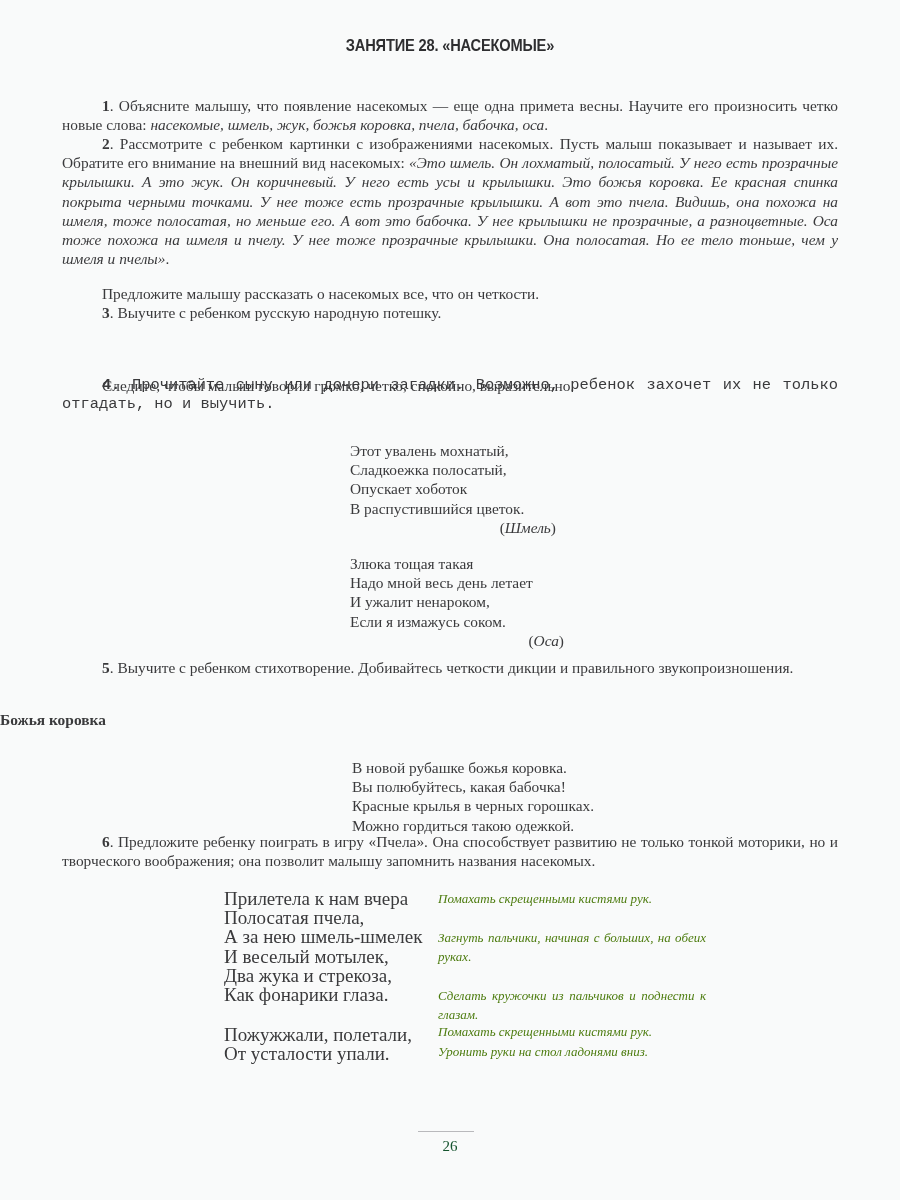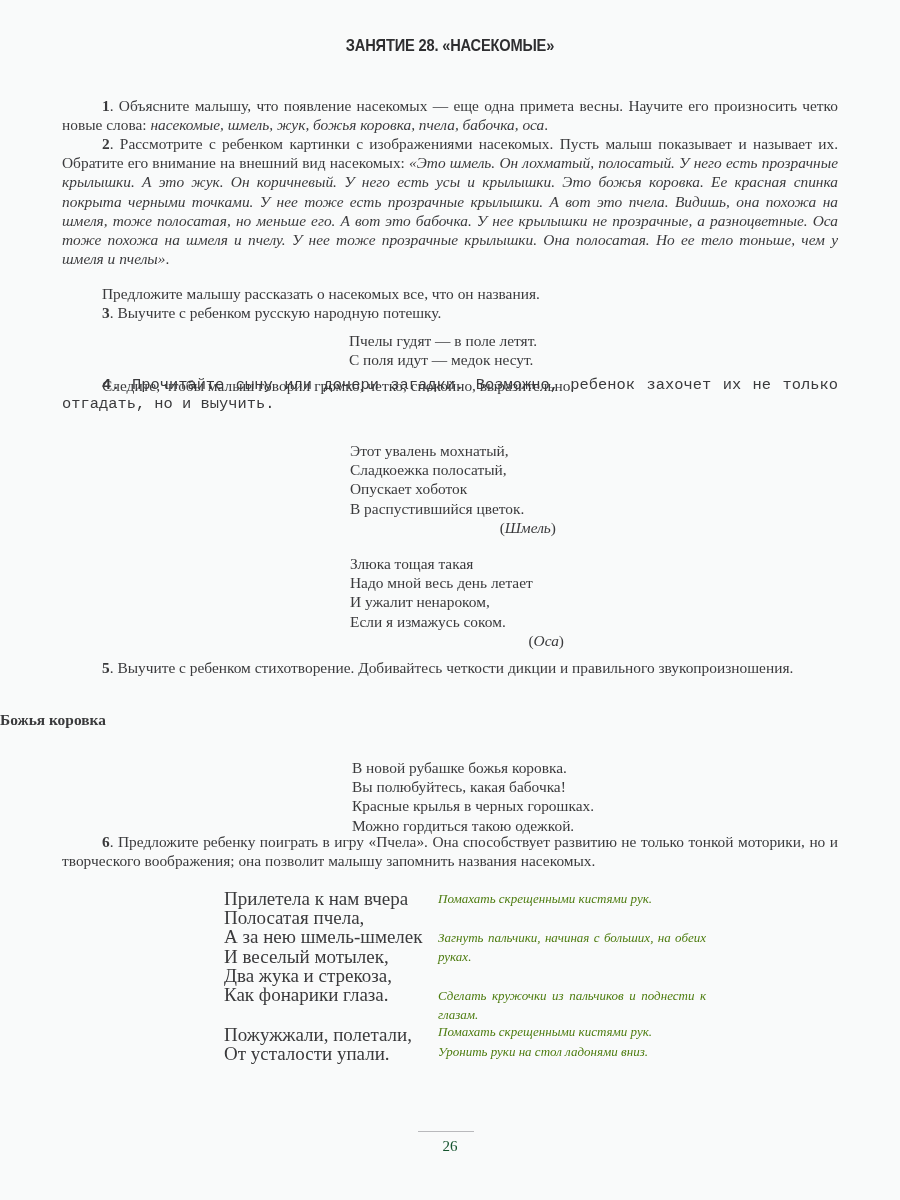--- a/index.html
+++ b/index.html
@@ -56,28 +56,24 @@
 <body>
 
 <div class="page">
 
   <div class="title">ЗАНЯТИЕ 28. «НАСЕКОМЫЕ»</div>
 
   <p class="para indent" style="top:96px;"><span class="num">1</span><span>. Объясните малышу, что появление насекомых — еще одна примета весны. Научите его произносить четко новые слова: </span><span class="it">насекомые, шмель, жук, божья коровка, пчела, бабочка, оса</span><span>.</span></p>
 
   <p class="para indent" style="top:134px;"><span class="num">2</span><span>. Рассмотрите с ребенком картинки с изображениями насекомых. Пусть малыш показывает и называет их. Обратите его внимание на внешний вид насекомых: </span><span class="it">«Это шмель. Он лохматый, полосатый. У него есть прозрачные крылышки. А это жук. Он коричневый. У него есть усы и крылышки. Это божья коровка. Ее красная спинка покрыта черными точками. У нее тоже есть прозрачные крылышки. А вот это пчела. Видишь, она похожа на шмеля, тоже полосатая, но меньше его. А вот это бабочка. У нее крылышки не прозрачные, а разноцветные. Оса тоже похожа на шмеля и пчелу. У нее тоже прозрачные крылышки. Она полосатая. Но ее тело тоньше, чем у шмеля и пчелы»</span><span>.</span></p>
 
-  <p class="para indent" style="top:284px;">Предложите малышу рассказать о насекомых все, что он названия.</p>
+  <p class="para indent" style="top:284px;">Предложите малышу рассказать о насекомых все, что он четкости.</p>
 
   <p class="para indent" style="top:303px;"><span class="num">3</span><span>. Выучите с ребенком русскую народную потешку.</span></p>
 
-  <div class="verse" style="left:349px; top:331px;">
-    <span class="line">Пчелы гудят — в поле летят.</span>
-    <span class="line">С поля идут — медок несут.</span>
-  </div>
 
   <p class="para indent" style="top:376px;">Следите, чтобы малыш говорил громко, четко, спокойно, выразительно.</p>
 
   <p class="para indent" style="top:376px;font-family:Liberation Mono, monospace;"><span class="num">4</span><span>. Прочитайте сыну или дочери загадки. Возможно, ребенок захочет их не только отгадать, но и выучить.</span></p>
 
   <div class="verse" style="left:350px; top:554px; width:214px;">
     <span class="line">Злюка тощая такая</span>
     <span class="line">Надо мной весь день летает</span>
     <span class="line">И ужалит ненароком,</span>
     <span class="line">Если я измажусь соком.</span>

